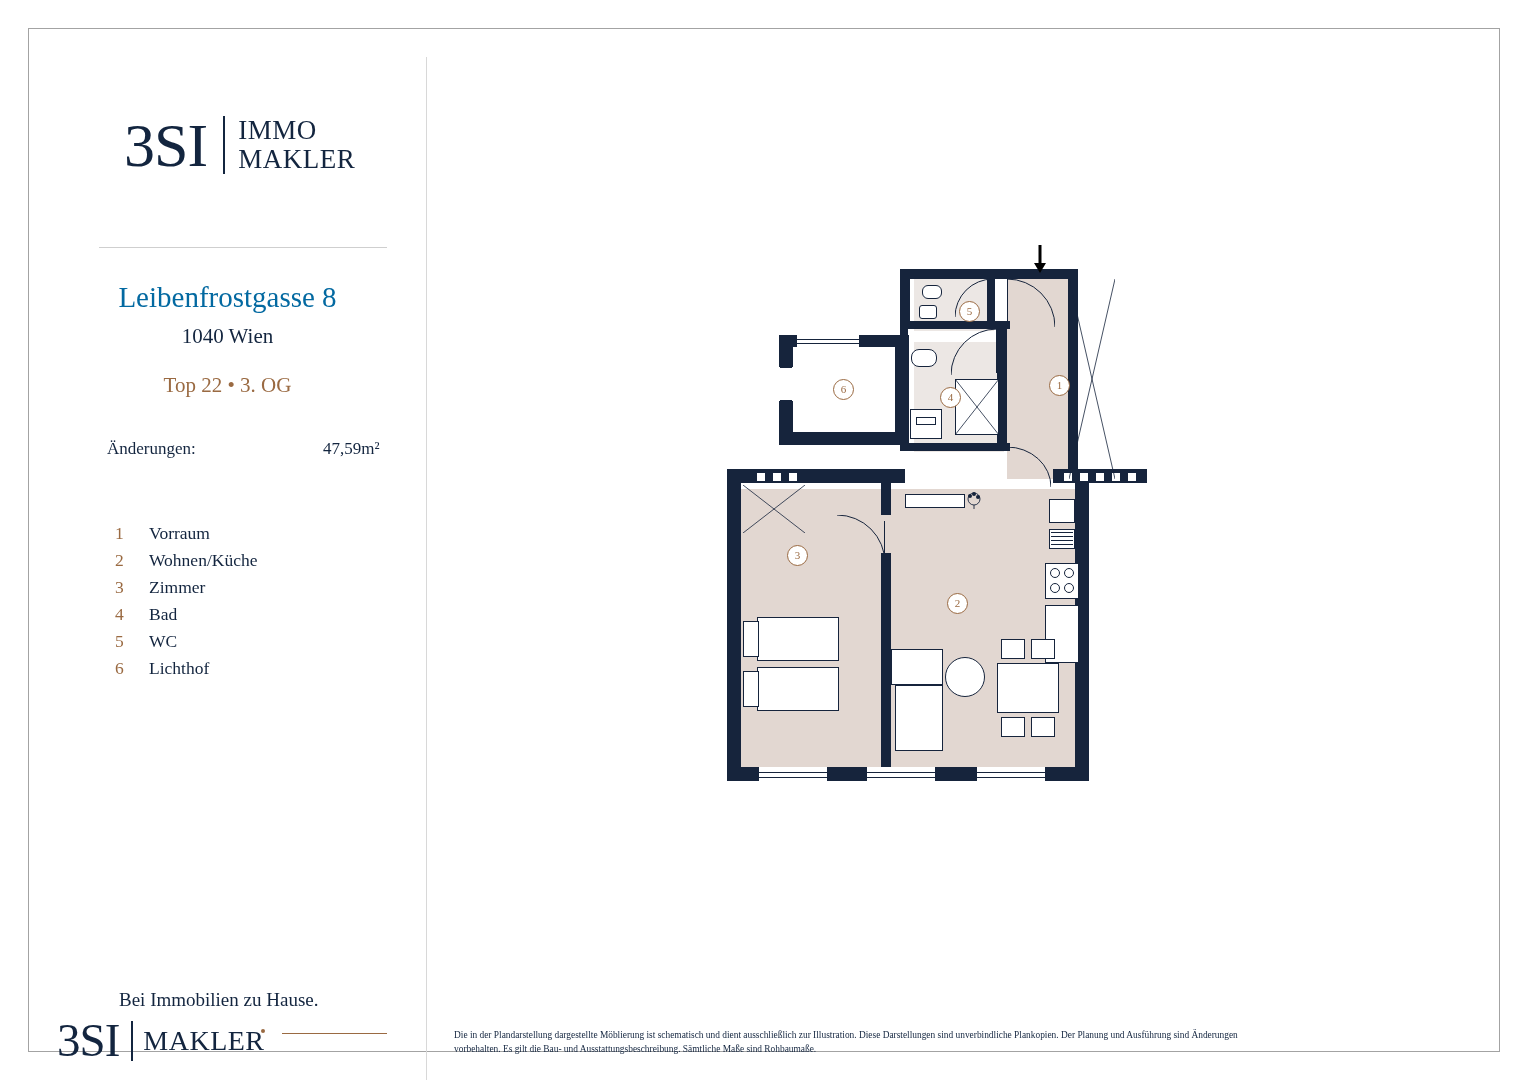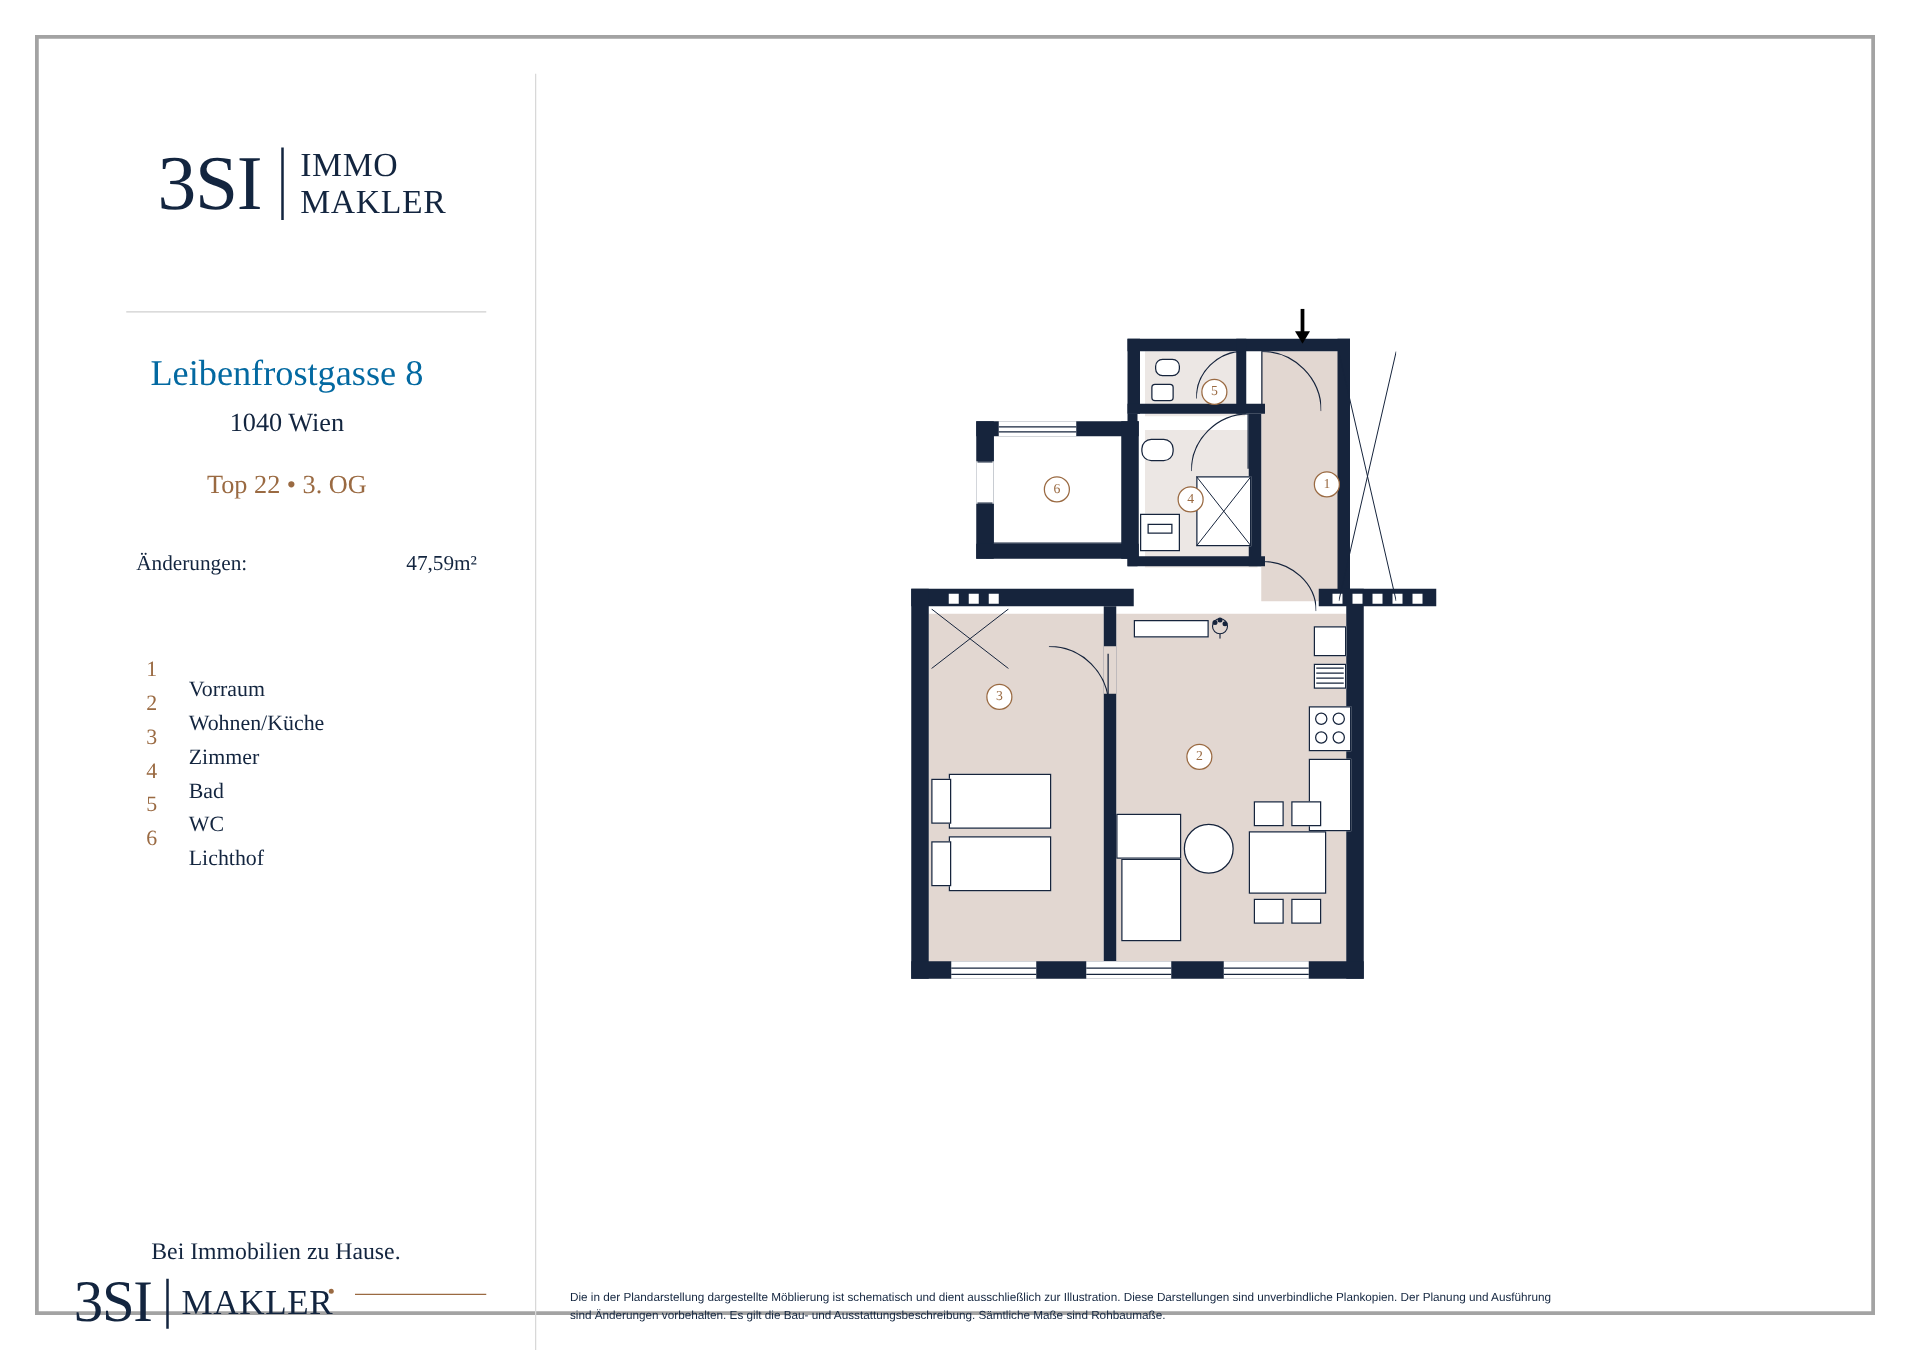--- a/index.html
+++ b/index.html
@@ -14,21 +14,21 @@
     color: #13253f;
     position: relative;
     overflow: hidden;
   }
   .page {
     position: absolute;
     left: 28px;
     top: 28px;
     width: 1472px;
     height: 1024px;
-    border: 3px solid #a3a3a3;
+    border: 1px solid #a3a3a3;
     background: #fff;
     box-sizing: border-box;
   }
   .divider-v {
     position: absolute;
     left: 397px;
     top: 28px;
     width: 1px;
     height: 1024px;
     background: #d8d8d8;
@@ -125,21 +125,21 @@
   }
   .legend-num {
     position: absolute;
     left: 8px;
     top: 0;
     color: #9a6a42;
   }
   .legend-label {
     position: absolute;
     left: 42px;
-    top: 16px;
+    top: 0;
     color: #13253f;
   }
 
   .tagline {
     position: absolute;
     left: 90px;
     top: 960px;
     font-size: 19px;
     color: #13253f;
   }
@@ -187,21 +187,21 @@
 
   
   .disclaimer {
     position: absolute;
     left: 425px;
     top: 1000px;
     width: 800px;
     font-size: 9.4px;
     line-height: 1.45;
     color: #13253f;
-    font-family: Liberation Sans, sans-serif;
+    font-family: Liberation Serif, serif;
   }
 
   
   .plan {
     position: absolute;
     left: 690px;
     top: 228px;
     width: 440px;
     height: 545px;
   }

